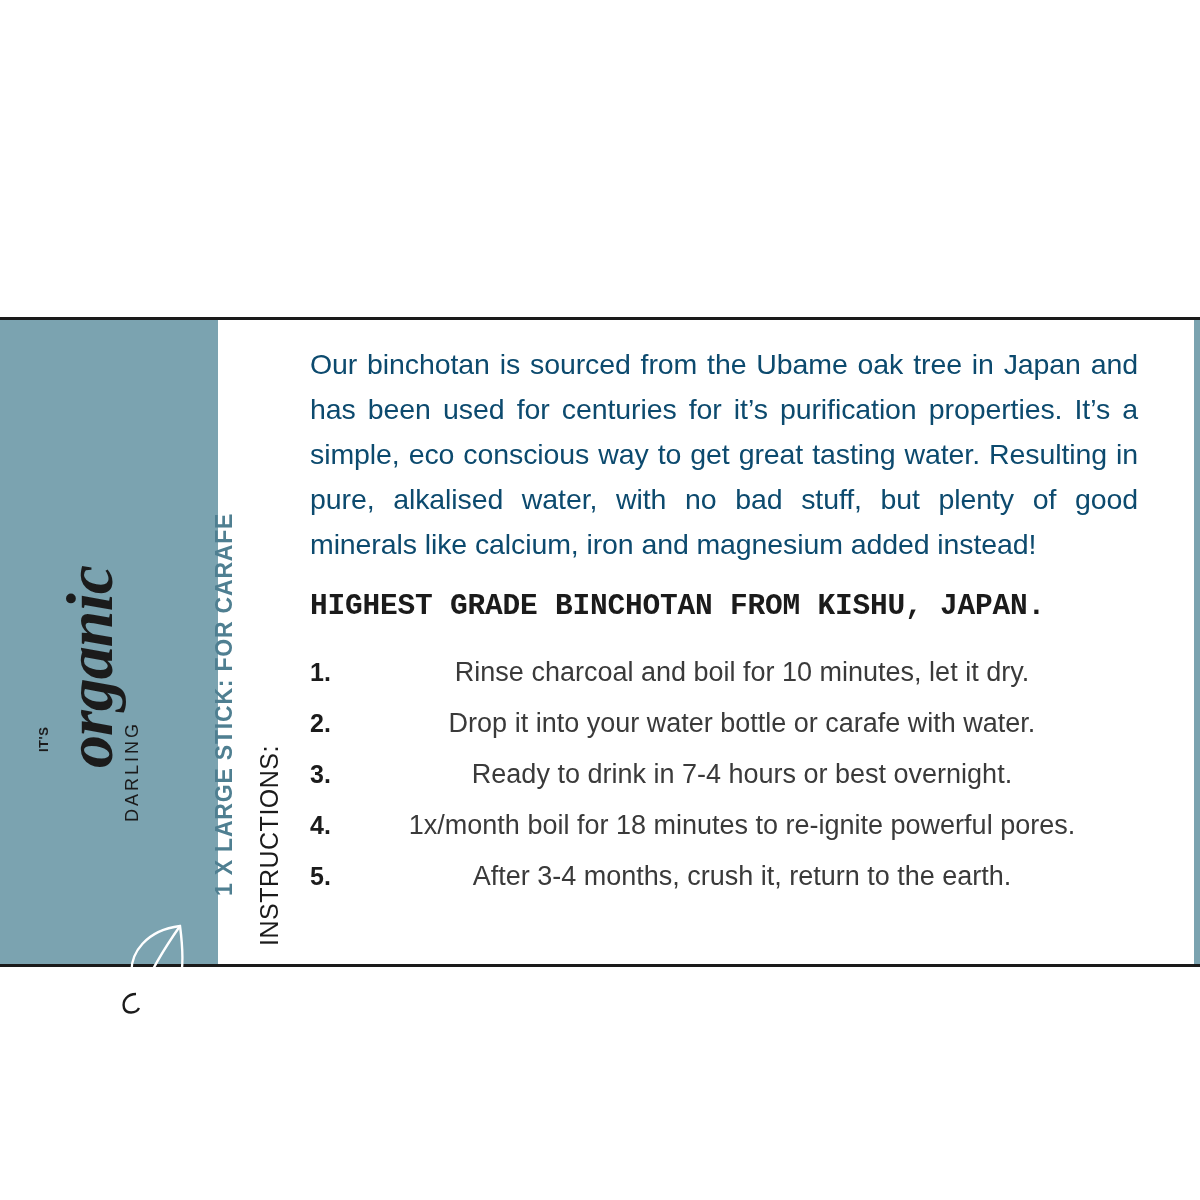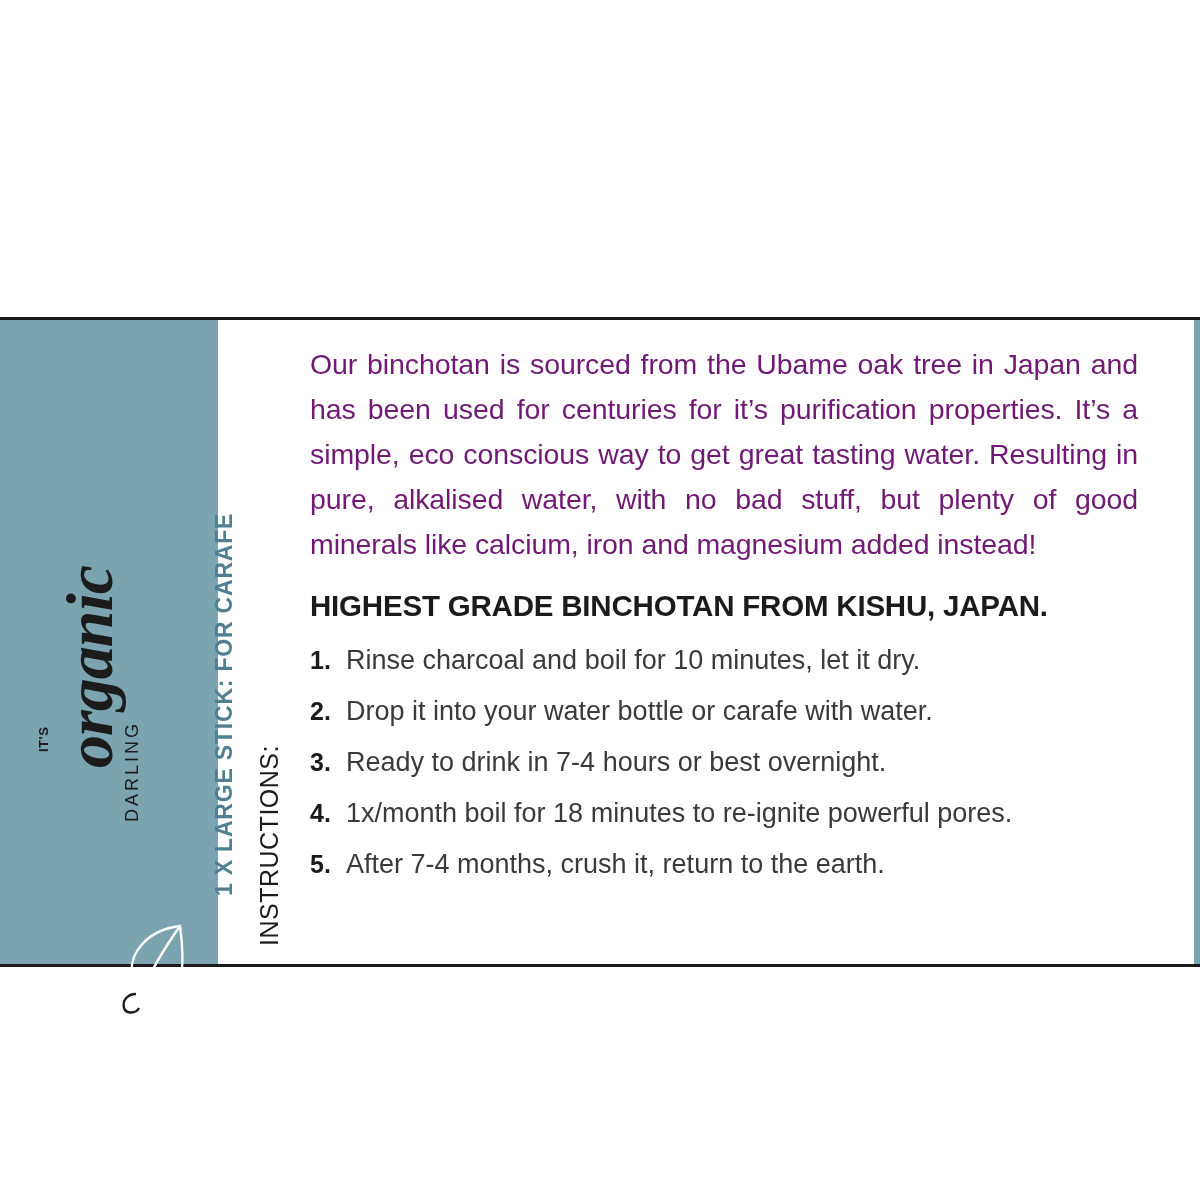--- a/index.html
+++ b/index.html
@@ -151,33 +151,33 @@
     position: relative;
     flex: 1 1 auto;
     padding: 22px 56px 0 0;
     box-sizing: border-box;
   }
 
   .intro {
     font-family: "Liberation Sans", sans-serif;
     font-size: 28.5px;
     line-height: 45px;
-    color: #701a75;
+    color: #0c4a6e;
     text-align: justify;
     margin: 0;
     letter-spacing: -0.1px;
     width: 828px;
   }
 
   .headline {
-    font-family: Liberation Sans, sans-serif;
+    font-family: Liberation Mono, monospace;
     font-size: 29.5px;
     font-weight: 700;
     color: #1b1b1b;
-    margin: 22px 0 12px 0;
+    margin: 22px 0 24px 0;
     letter-spacing: -0.2px;
   }
 
   .steps {
     list-style: none;
     margin: 0;
     padding: 0;
   }
 
   .step {
@@ -192,20 +192,21 @@
 
   .step-num {
     flex: 0 0 36px;
     font-weight: 700;
     color: #1b1b1b;
     font-size: 25px;
   }
 
   .step-text {
     flex: 1 1 auto;
+    text-align: center;
   }
 
   
   .web-panel {
     position: relative;
     width: 145px;
     flex: 0 0 145px;
     height: 100%;
     background: #7ba3b0;
   }
@@ -253,21 +254,21 @@
           <li class="step">
             <span class="step-num">3.</span>
             <span class="step-text">Ready to drink in 7-4 hours or best overnight.</span>
           </li>
           <li class="step">
             <span class="step-num">4.</span>
             <span class="step-text">1x/month boil for 18 minutes to re-ignite powerful pores.</span>
           </li>
           <li class="step">
             <span class="step-num">5.</span>
-            <span class="step-text">After 7-4 months, crush it, return to the earth.</span>
+            <span class="step-text">After 3-4 months, crush it, return to the earth.</span>
           </li>
         </ol>
       </div>
     </div>
 
     <div class="web-panel">
       
     </div>
 
   </div>

